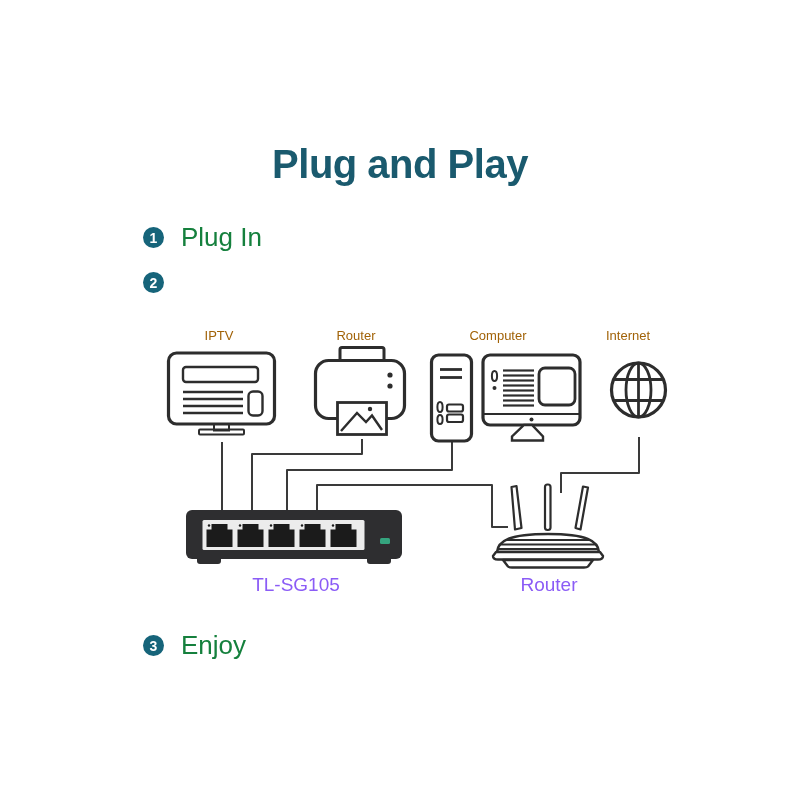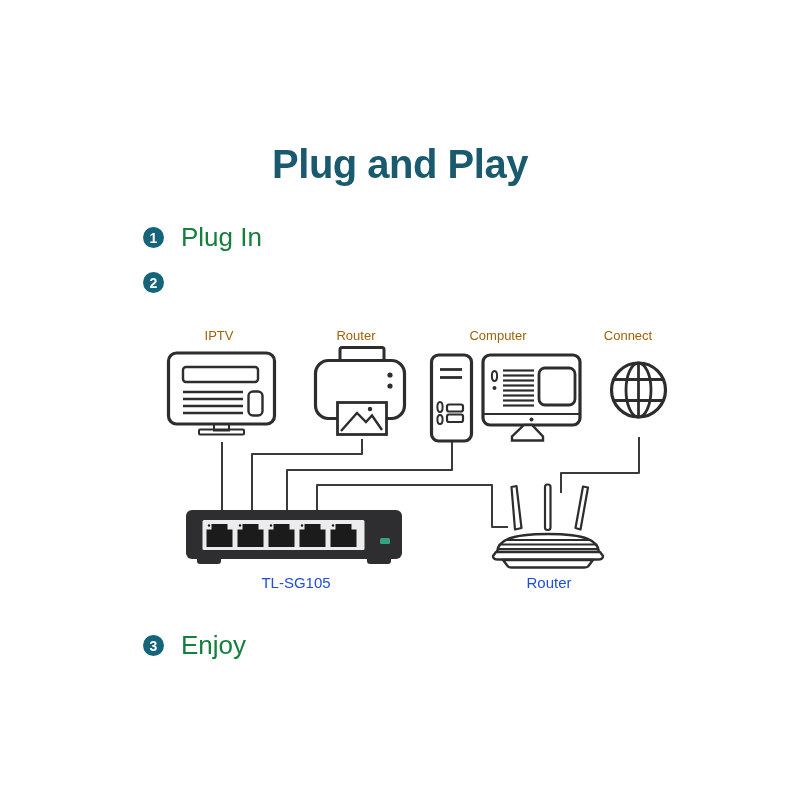--- a/index.html
+++ b/index.html
@@ -49,22 +49,22 @@
     top: 328px;
     transform: translateX(-50%);
     font-size: 13px;
     color: #a16207;
     white-space: nowrap;
   }
   .unit-label {
     position: absolute;
     top: 574px;
     transform: translateX(-50%);
-    font-size: 15px;
-    color: #1d4ed8;
+    font-size: 19px;
+    color: #8b5cf6;
     white-space: nowrap;
   }
   .diagram-svg { position: absolute; left: 0; top: 0; }
 </style>
 </head>
 <body>
 
 <div class="page">
 
   <div class="title">Plug and Play</div>
@@ -77,21 +77,21 @@
     <span class="badge">2</span>
   </div>
   <div class="step step-3">
     <span class="badge">3</span>
     <span class="step-label">Enjoy</span>
   </div>
 
   <div class="device-label" style="left:219px">IPTV</div>
   <div class="device-label" style="left:356px">Router</div>
   <div class="device-label" style="left:498px">Computer</div>
-  <div class="device-label" style="left:628px">Connect</div>
+  <div class="device-label" style="left:628px">Internet</div>
 
   <div class="unit-label" style="left:296px">TL-SG105</div>
   <div class="unit-label" style="left:549px">Router</div>
 
   <svg class="diagram-svg" width="800" height="800" viewBox="0 0 800 800">
 
     <g fill="none" stroke="#3a3a3a" stroke-width="2" stroke-linejoin="round" stroke-linecap="square">
       <path d="M222 443 V509"></path>
       <path d="M362 440 V454 H252 V509"></path>
       <path d="M452 442 V470 H287 V509"></path>

